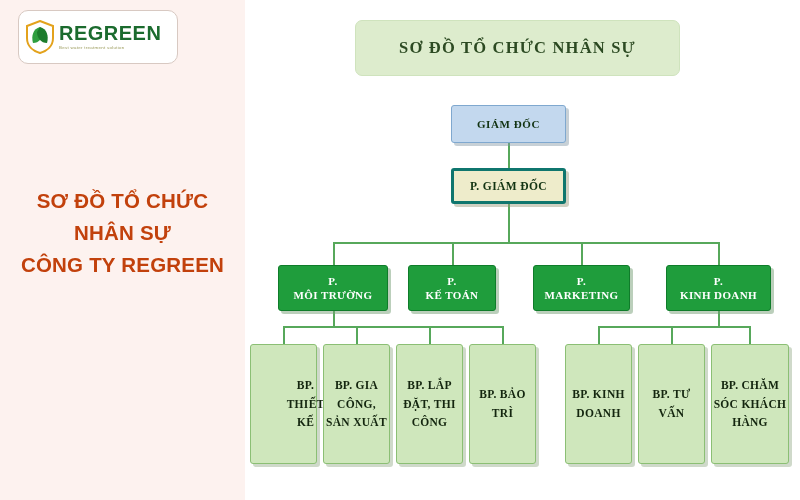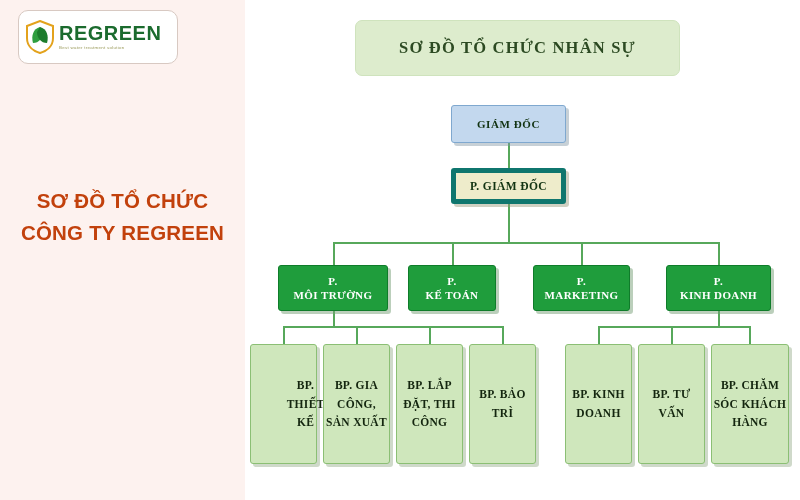--- a/index.html
+++ b/index.html
@@ -120,21 +120,21 @@
     font-size: 11px;
     letter-spacing: .6px;
     box-shadow: 3px 3px 0 rgba(130,150,165,.45);
   }
 
   
   #node-vice {
     left: 206px; top: 168px;
     width: 115px; height: 36px;
     background: #eeeccb;
-    border: 5px solid #0f766e;
+    border: 3px solid #0f766e;
     border-radius: 3px;
     font-size: 11.5px;
     letter-spacing: .4px;
     box-shadow: 3px 3px 0 rgba(150,150,120,.45);
   }
 
   
   .dept {
     top: 265px;
     height: 46px;
@@ -196,20 +196,21 @@
       </svg>
     </span>
     <span id="logo-text-wrap">
       <span id="logo-word">REGREEN</span>
       <span id="logo-tagline">Best water treatment solution</span>
     </span>
   </div>
 
   <div id="left-title">
     <div>SƠ ĐỒ TỔ CHỨC</div>
+    <div>NHÂN SỰ</div>
     <div>CÔNG TY REGREEN</div>
   </div>
 </div>
 
 <div id="chart-panel">
   <div id="chart-inner">
 
     <div class="node" id="chart-title">SƠ ĐỒ TỔ CHỨC NHÂN SỰ</div>
 
     <div class="node" id="node-director">GIÁM ĐỐC</div>

